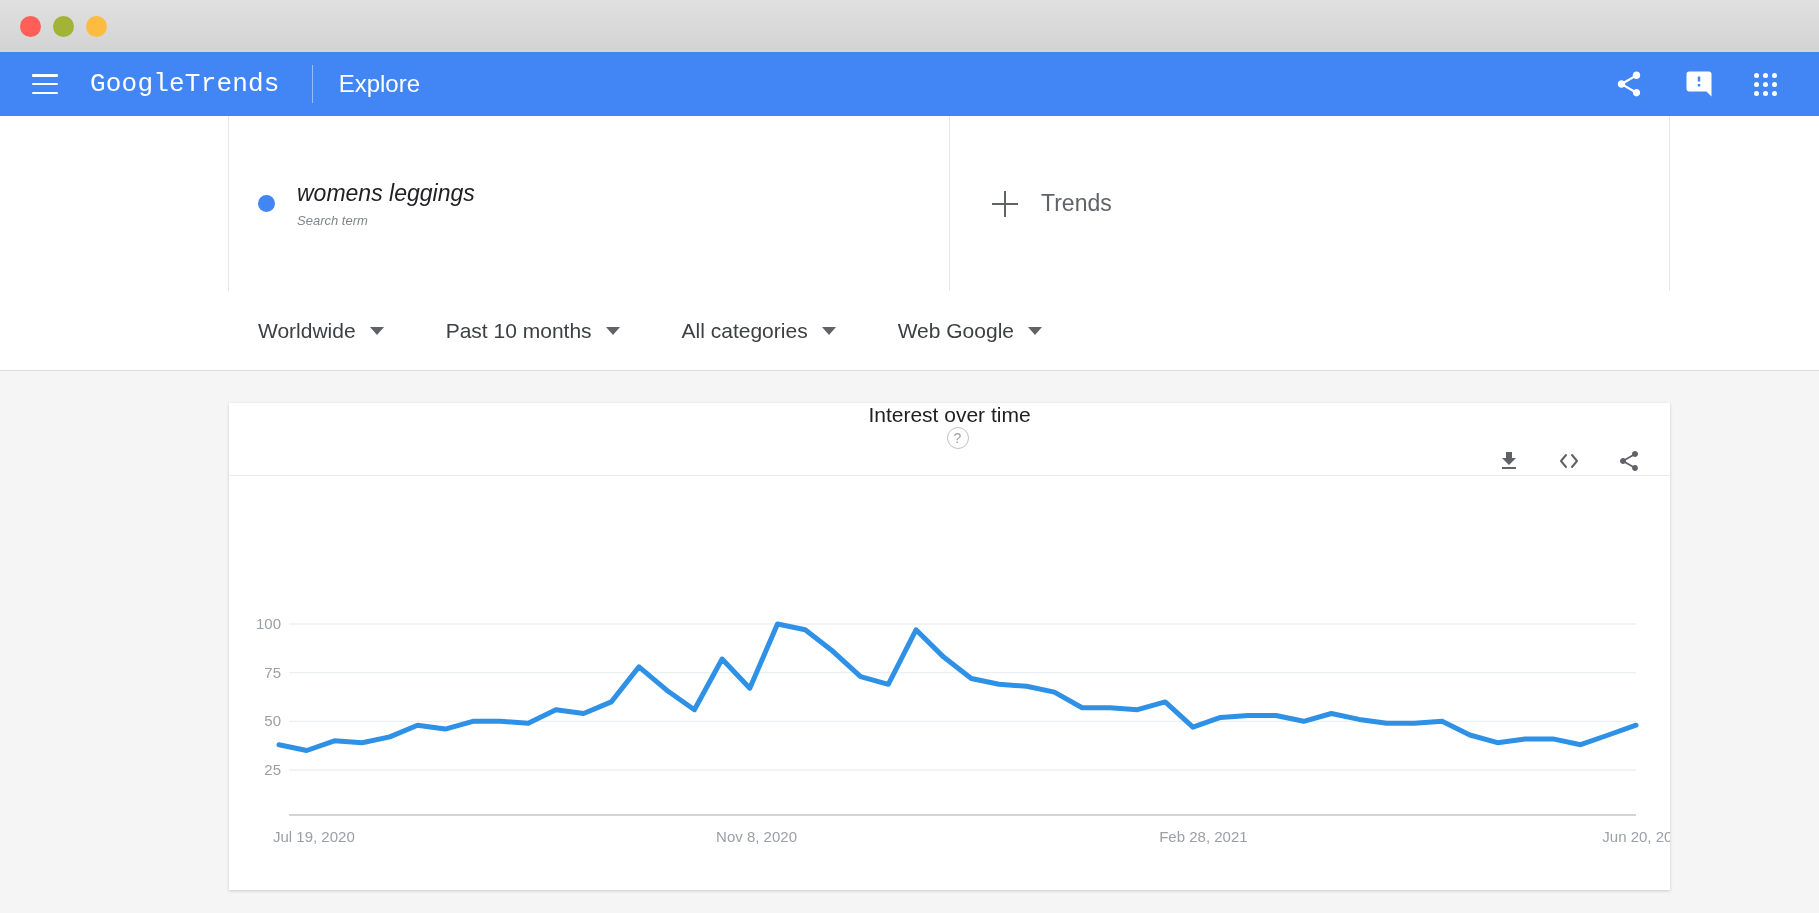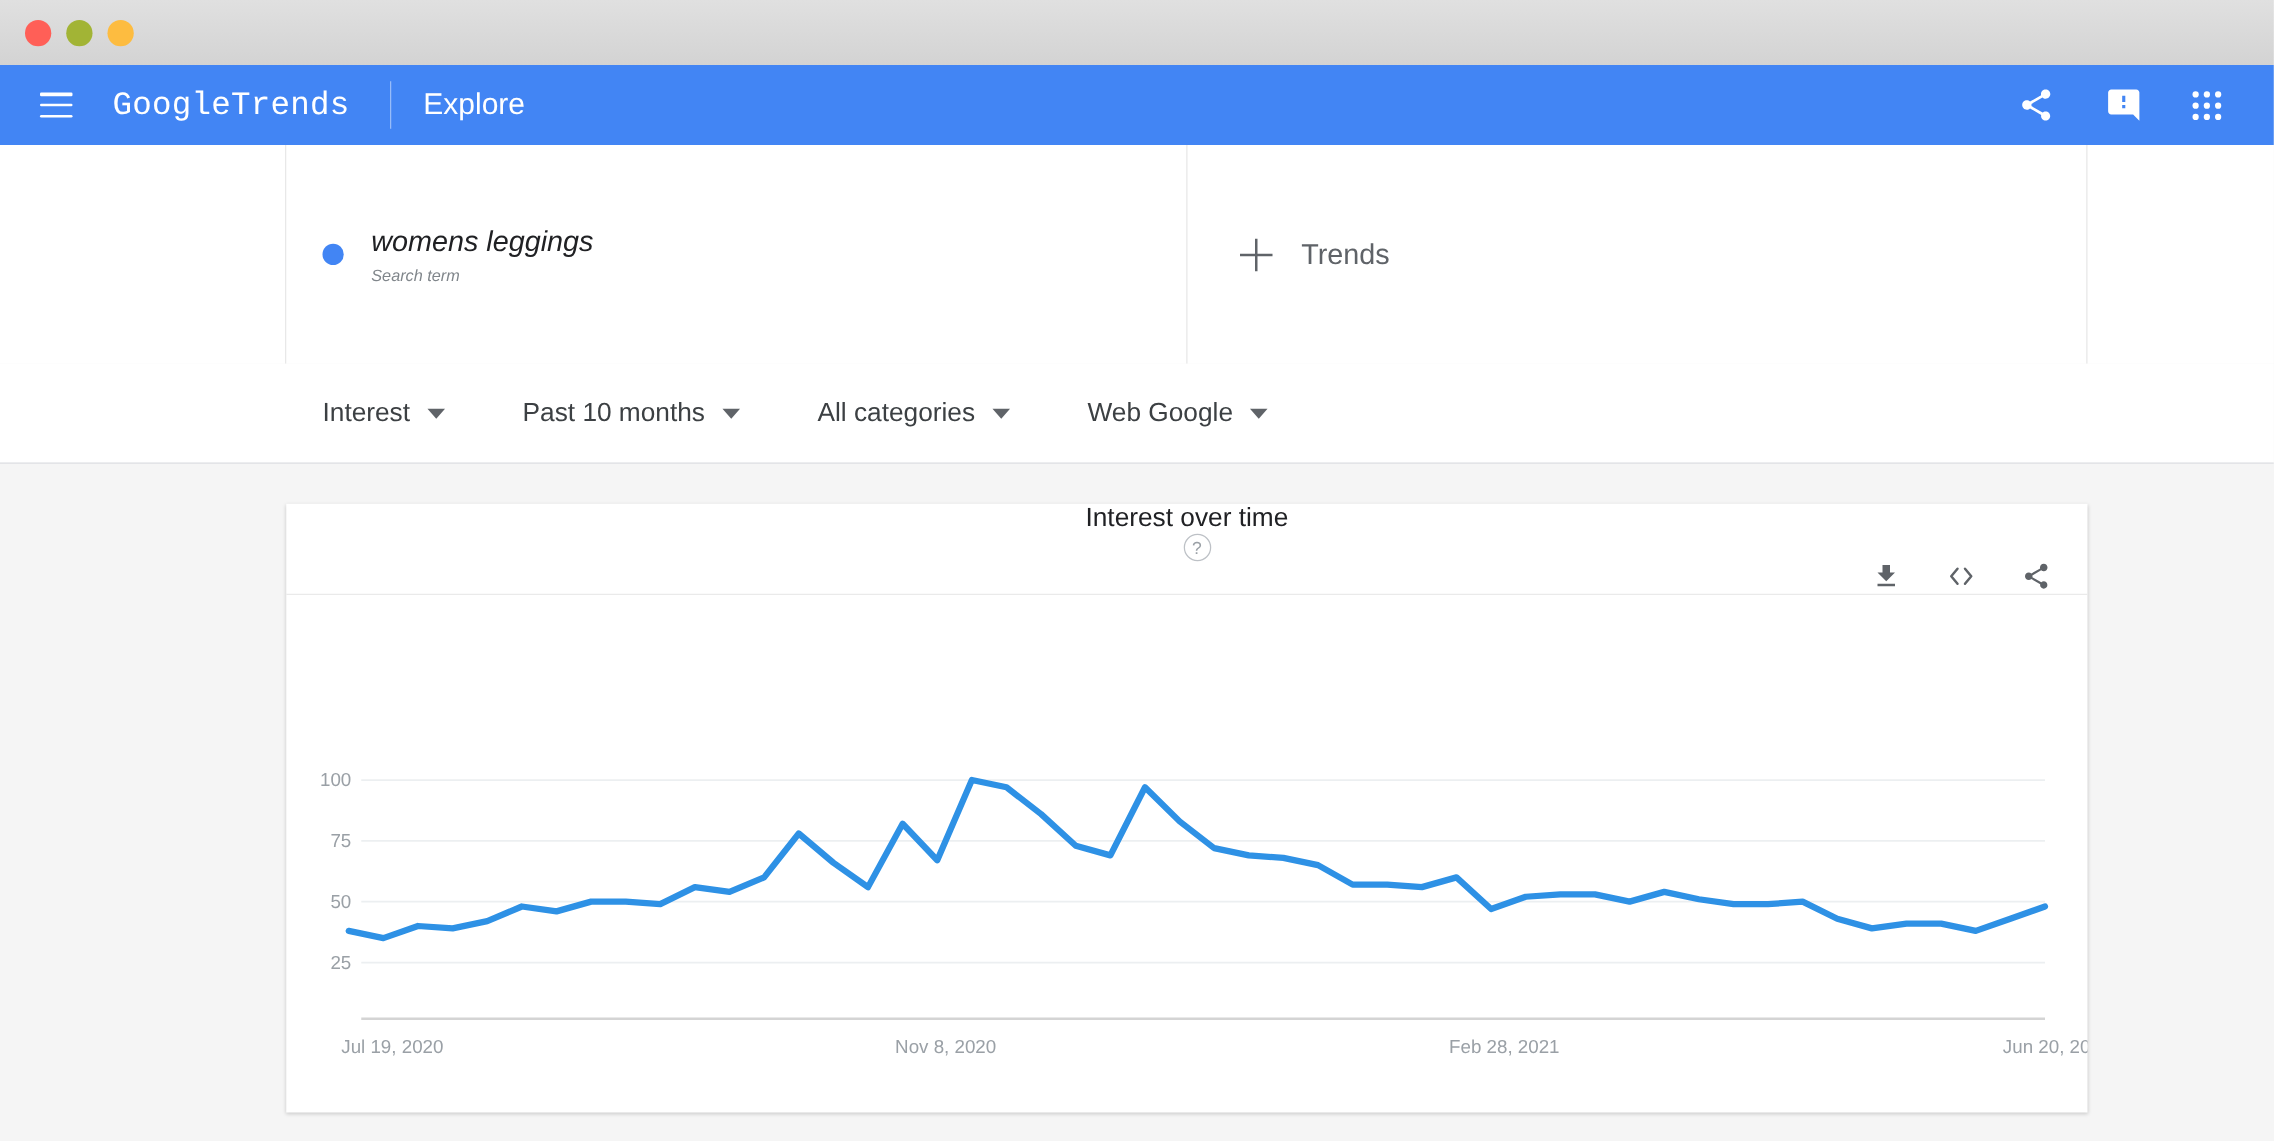--- a/index.html
+++ b/index.html
@@ -169,21 +169,21 @@
   </div>
   <div class="compare-cell">
     <div class="plus"></div>
     <div class="compare-label">Trends</div>
   </div>
   <div class="strip-end"></div>
 </div>
 
 <div class="filterrow">
   <div class="filter">
-    <span class="filter-label">Interest</span>
+    <span class="filter-label">Worldwide</span>
     <span class="caret"></span>
   </div>
   <div class="filter">
     <span class="filter-label">Past 10 months</span>
     <span class="caret"></span>
   </div>
   <div class="filter">
     <span class="filter-label">All categories</span>
     <span class="caret"></span>
   </div>

